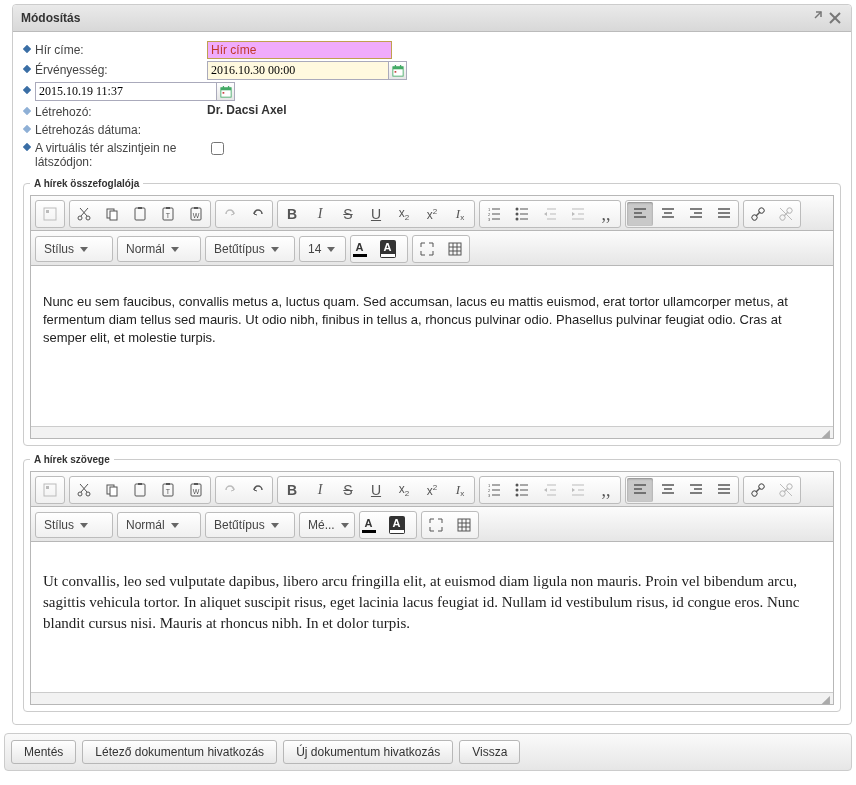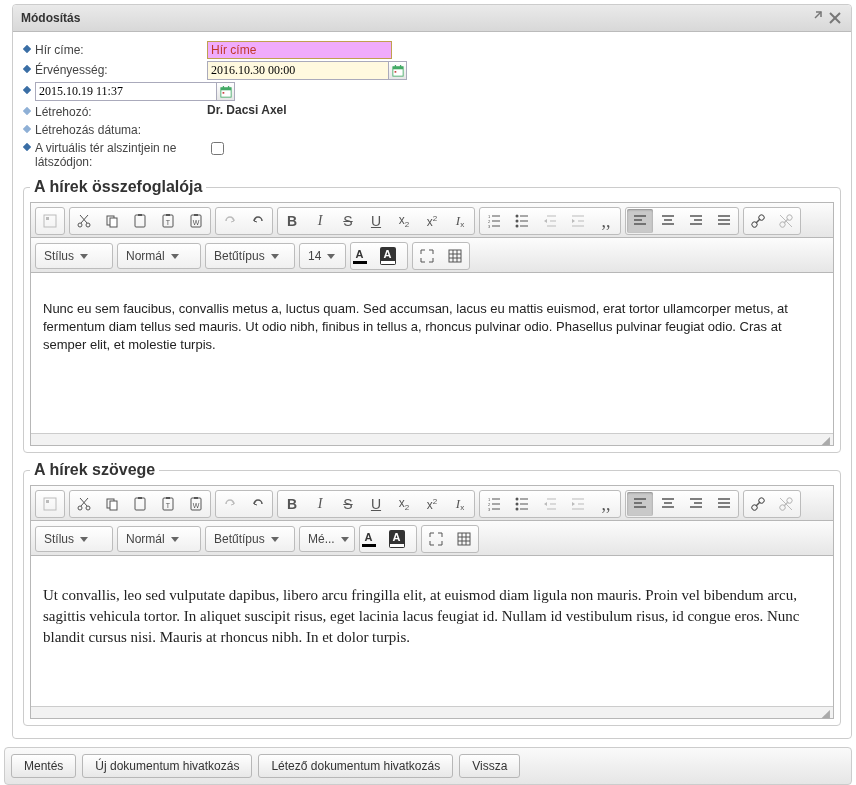--- a/index.html
+++ b/index.html
@@ -61,21 +61,21 @@
     cursor:pointer;
   }
   fieldset.section {
     border:1px solid #ccc;
     border-radius:4px;
     margin: 8px 0 4px 0;
     padding: 6px;
     background:#fff;
   }
   fieldset.section legend {
-    font-weight:bold; font-size:16px; color:#333;
+    font-weight:bold; font-size:10px; color:#333;
     padding: 0 4px;
   }
   .editor {
     border:1px solid #b7b7b7;
     background:#fff;
   }
   .toolbar {
     background: linear-gradient(#fcfcfc,#e6e6e6);
     border-bottom:1px solid #b7b7b7;
     padding:4px 4px 2px 4px;
@@ -755,16 +755,16 @@
         </div>
         <div class="resize-handle">◢</div>
       </div>
     </fieldset>
 
   </div>
 </div>
 
 <div class="footer-bar">
   <span class="btn">Mentés</span>
+  <span class="btn">Létező dokumentum hivatkozás</span>
   <span class="btn">Új dokumentum hivatkozás</span>
-  <span class="btn">Létező dokumentum hivatkozás</span>
   <span class="btn">Vissza</span>
 </div>
 
 </body></html>

